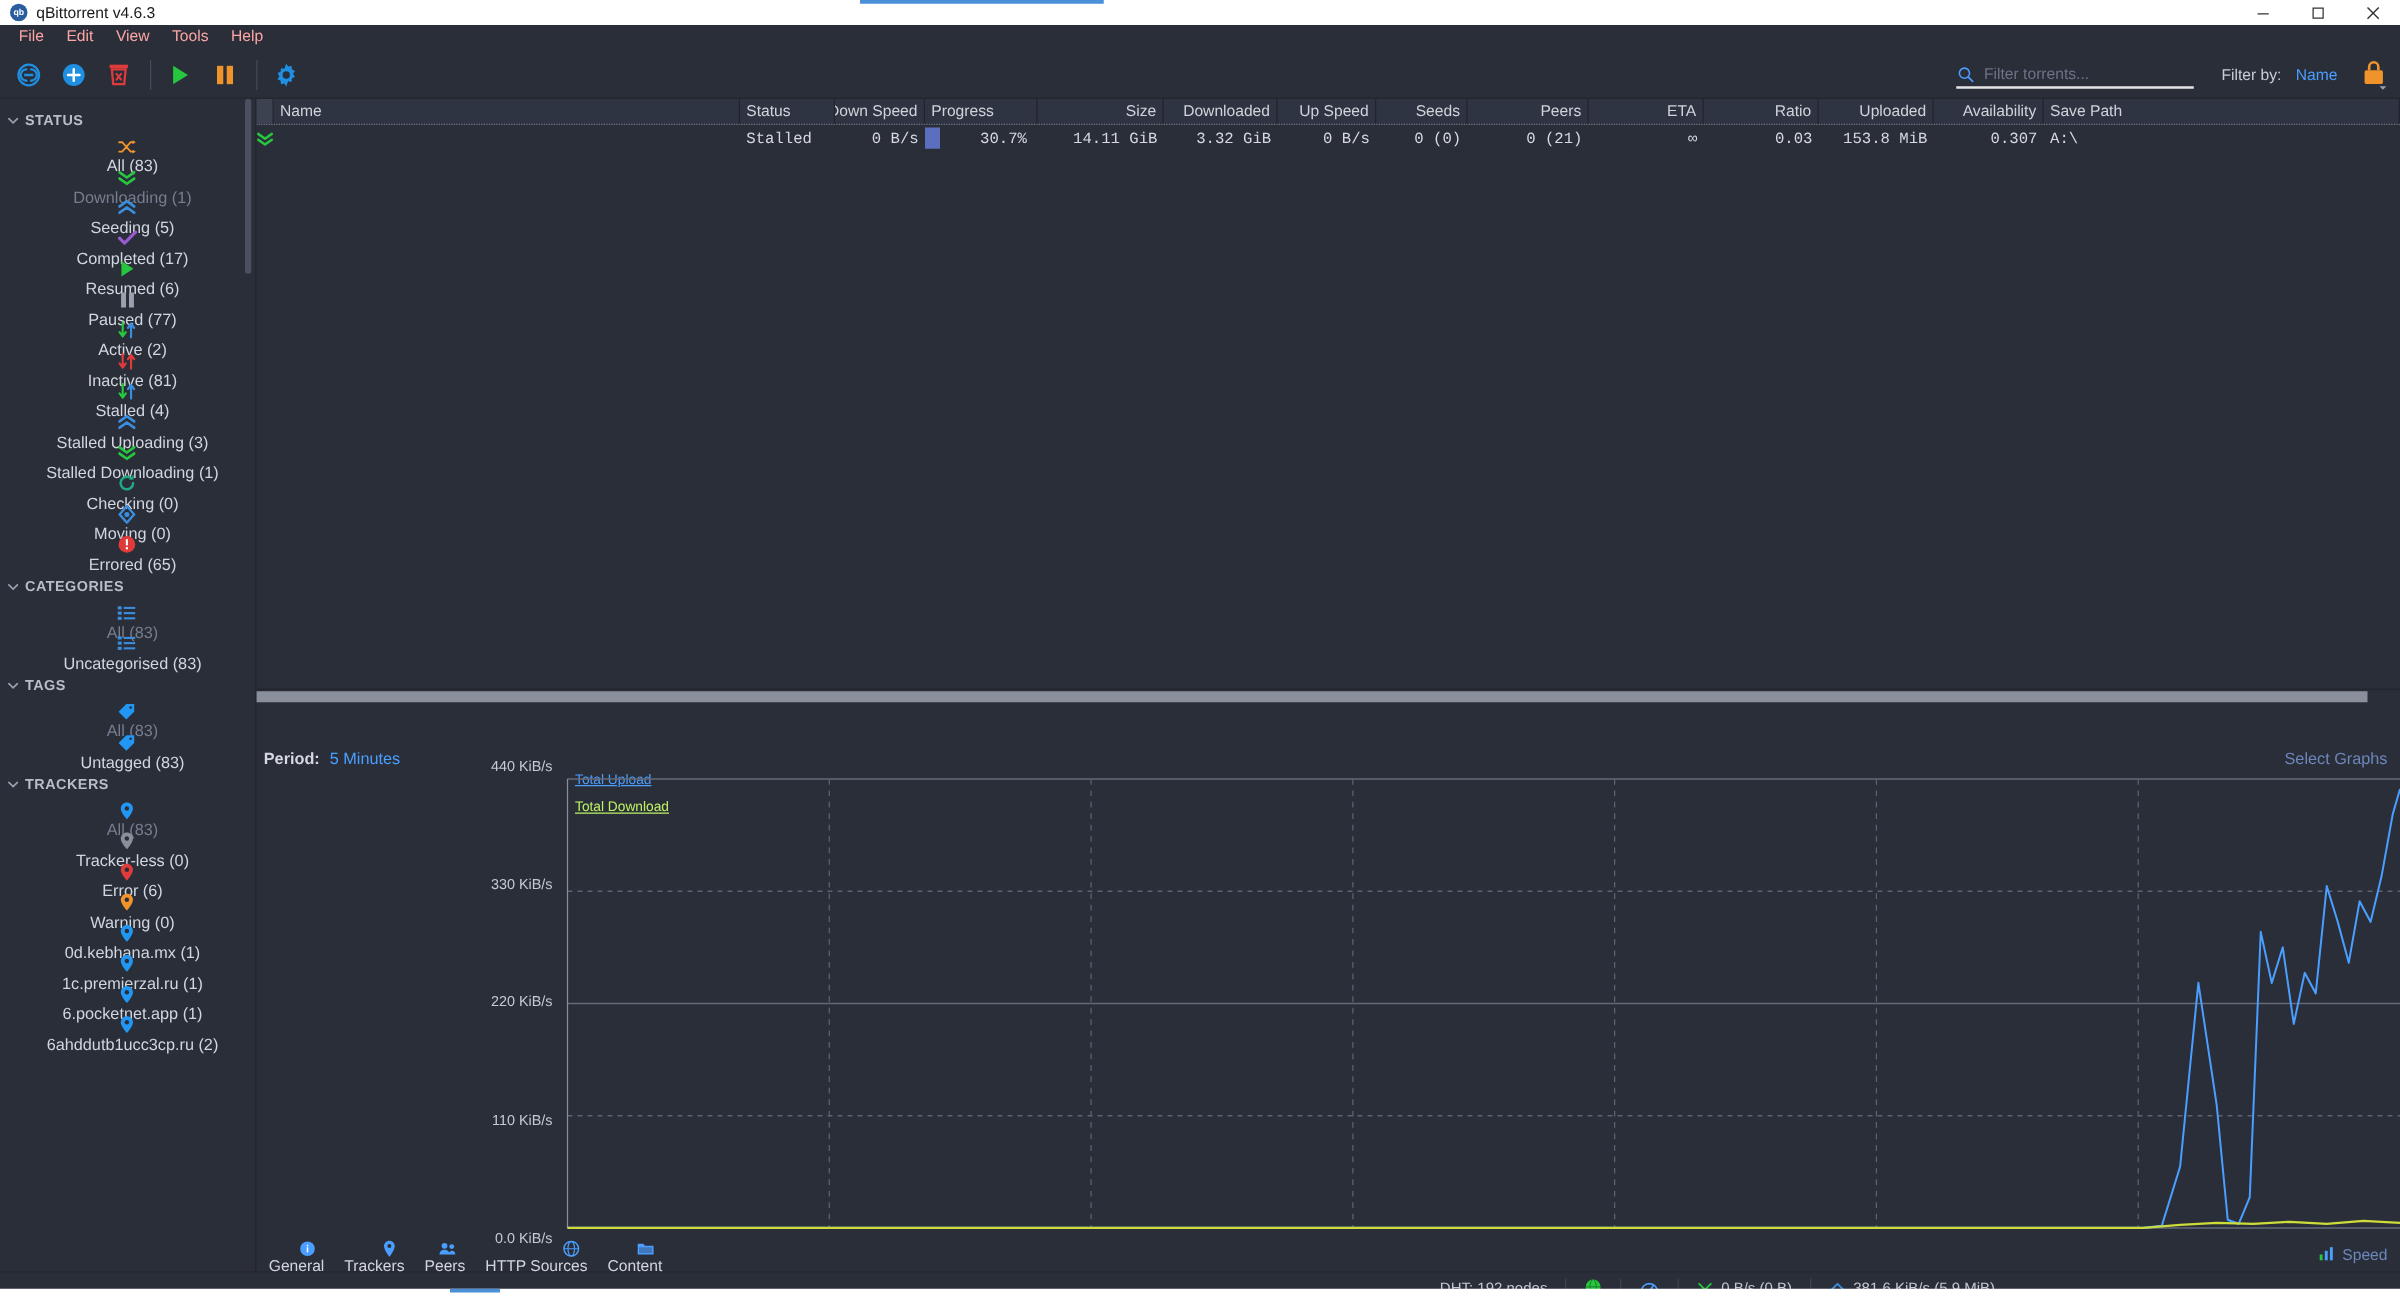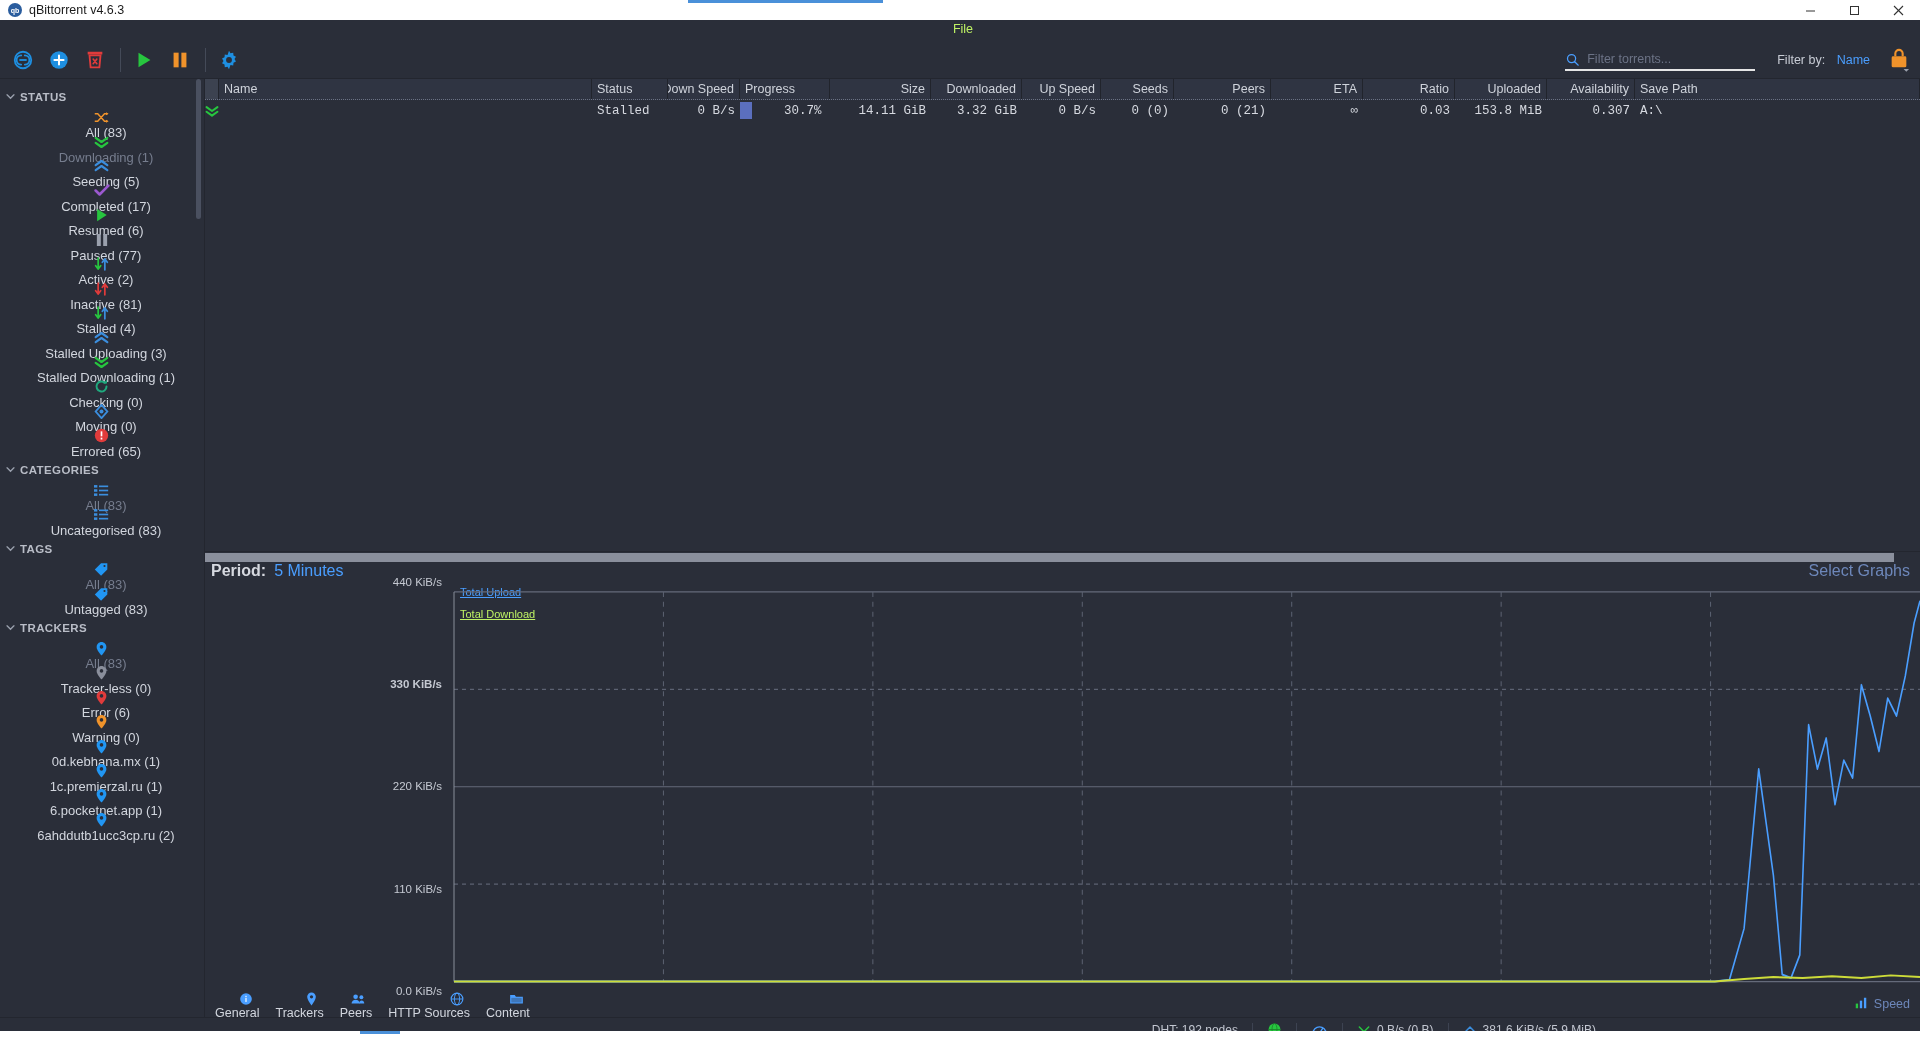--- a/index.html
+++ b/index.html
@@ -27,22 +27,22 @@
     position: absolute; left: 688px; top: 0; width: 195px; height: 3px;
     background: #4a90d9;
   }
   .wincontrols { margin-left: auto; display: flex; height: 20px; }
   .wincontrols div {
     width: 44px; display: flex; align-items: center; justify-content: center;
     font-size: 13px; color: #333;
   }
   
   .menubar {
-    height: 22px; background: #2a2e39; display: flex; align-items: center;
-    padding-left: 6px; font-size: 12.5px; color: #bef264; flex-direction: column;
+    height: 22px; background: #2a2e39; display: flex; align-items: flex-start;
+    padding-left: 6px; font-size: 12.5px; color: #fca5a5;
   }
   .menubar span { padding: 2px 9px; cursor: default; }
   
   .toolbar {
     height: 37px; background: #2a2e39; display: flex; align-items: center;
     padding-left: 6px; position: relative;
     border-bottom: 1px solid #23262f;
   }
   .tbtn {
     width: 34px; height: 30px; display: flex; align-items: center;
@@ -124,22 +124,23 @@
   .tlist-fill { flex: 1; background: #2a2e39; }
   .hscroll {
     height: 11px; background: #2a2e39; padding: 1px 0;
     border-top: 1px solid #23262f;
   }
   .hscroll .thumb { height: 9px; width: 98.5%; background: #8a8f9c; }
   
   .graphpanel { flex: 1; display: flex; flex-direction: column;
     background: #2a2e39; min-height: 0; }
   .periodbar {
-    height: 20px; display: flex; align-items: flex-start; padding: 0 10px 0 6px;
-    font-size: 16px;
+    height: 20px; display: flex; align-items: flex-end; padding: 0 10px 0 6px;
+    font-size: 13px;
+    margin-top: 32px;
   }
   .periodbar .lbl { font-weight: bold; color: #d6d9e0; }
   .periodbar .val { color: #4a9eff; margin-left: 8px; }
   .periodbar .sel { margin-left: auto; color: #6d87ba; cursor: pointer; }
   .plotarea { flex: 1; position: relative; min-height: 0; }
   .plotsvg { position: absolute; inset: 0; width: 100%; height: 100%; }
   .ylab {
     position: absolute; right: 100%; transform: translateY(-50%);
     font-size: 11.5px; color: #c5c9d2; padding-right: 6px; white-space: nowrap;
   }
@@ -604,21 +605,21 @@
         <span class="lbl">Period:</span>
         <span class="val">5 Minutes</span>
         <span class="sel">Select Graphs</span>
       </div>
       <div class="plotarea">
         <div class="yaxis-box">
           <div id="yticks">
               <div class="ylab" style="top: 100%; right: auto; left: 0px; width: 243px; text-align: right;">0.0 KiB/s</div>
               <div class="ylab" style="top: 75%; right: auto; left: 0px; width: 243px; text-align: right;">110 KiB/s</div>
               <div class="ylab" style="top: 50%; right: auto; left: 0px; width: 243px; text-align: right;">220 KiB/s</div>
-              <div class="ylab" style="top: 25%; right: auto; left: 0px; width: 243px; text-align: right; font-weight: bold;">330 KiB/s</div>
+              <div class="ylab" style="top: 25%; right: auto; left: 0px; width: 243px; text-align: right;">330 KiB/s</div>
               <div class="ylab" style="top: 0%; right: auto; left: 0px; width: 243px; text-align: right;">440 KiB/s</div>
             </div>
         </div>
         <div class="legendbox">
           <div class="legitem" style="color:#4a9eff">Total Upload</div>
           <div class="legitem" style="color:#bef264">Total Download</div>
         </div>
         <svg class="plotsvg" id="plotsvg" viewBox="0 0 1715 330" preserveAspectRatio="none">
             <line x1="249" y1="322" x2="1715" y2="322" stroke="#646a7a" stroke-width="1"></line>
             <line x1="249" y1="243.5" x2="1715" y2="243.5" stroke="#5c6272" stroke-width="1" stroke-dasharray="4,4"></line>

